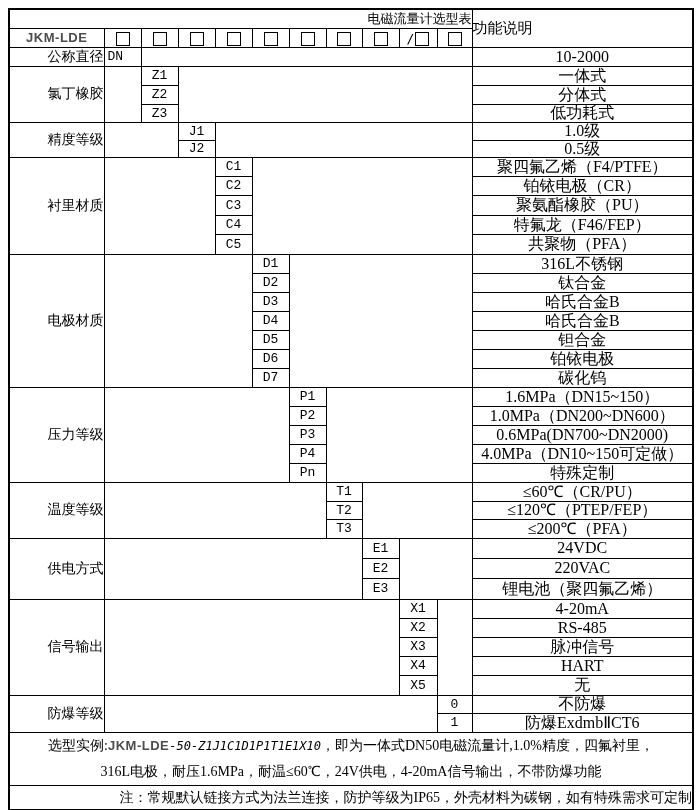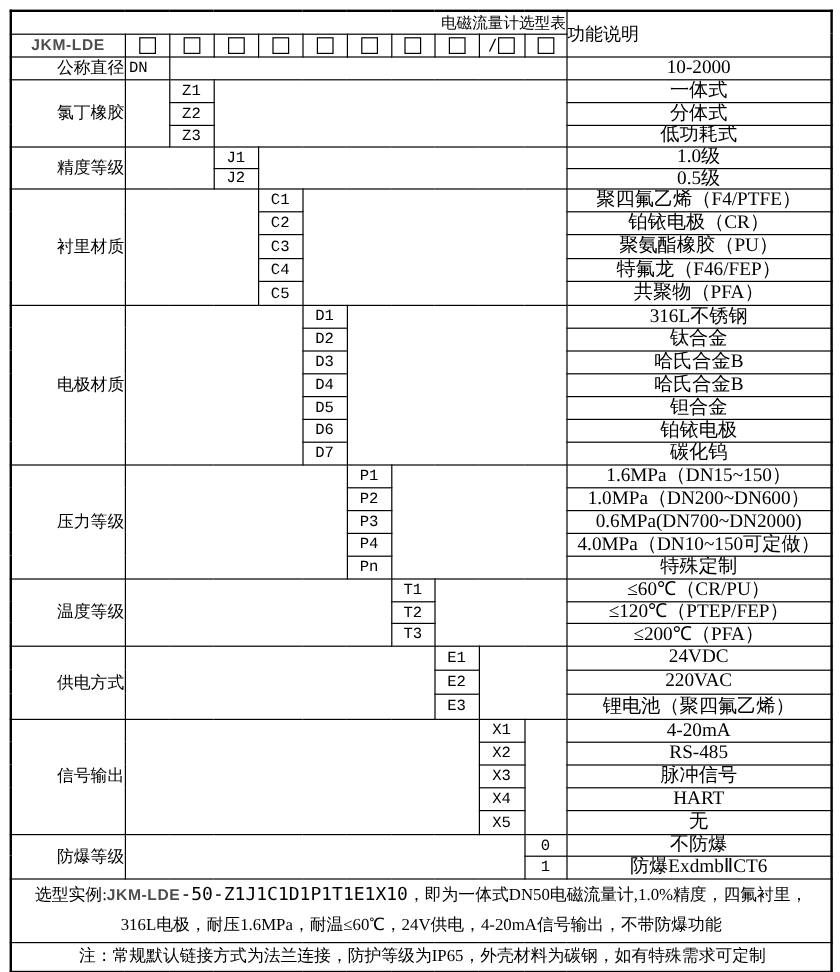--- a/index.html
+++ b/index.html
@@ -14,22 +14,22 @@
   .code{font-family:Liberation Mono, monospace;font-size:13px;text-align:center;line-height:15px;}
   .dn{text-align:left;padding-left:3px;}
   .desc{font-size:16px;text-align:center;line-height:16px;}
   .model{font-family:"Liberation Sans",sans-serif;font-weight:bold;font-size:13px;color:#4d4d4d;text-align:center;letter-spacing:.5px;}
   .cb{text-align:center;}
   .box{display:inline-block;width:12px;height:12px;border:1px solid #000;vertical-align:middle;background:#fff;}
   .slash{font-family:"DejaVu Sans Mono",monospace;font-size:13px;margin-right:1px;}
   .sp{background:#fff;}
   .example{font-size:14px;text-align:center;line-height:25px;}
   .model-inline{font-family:"Liberation Sans",sans-serif;font-weight:bold;font-size:13px;color:#4d4d4d;letter-spacing:.5px;}
-  .code-inline{font-family:"DejaVu Sans Mono",monospace;font-size:15px;}
-  .note{font-size:14px;text-align:center;padding-left:2px;line-height:23px;border-radius:12px;}
+  .code-inline{font-family:"DejaVu Sans Mono",monospace;font-size:12px;font-style:italic;}
+  .note{font-size:14px;text-align:right;padding-left:2px;line-height:23px;border-radius:12px;}
 </style>
 </head>
 <body>
 
 <table>
   <colgroup>
     <col style="width:95px">
       <col style="width:37px">
       <col style="width:37px">
       <col style="width:37px">

